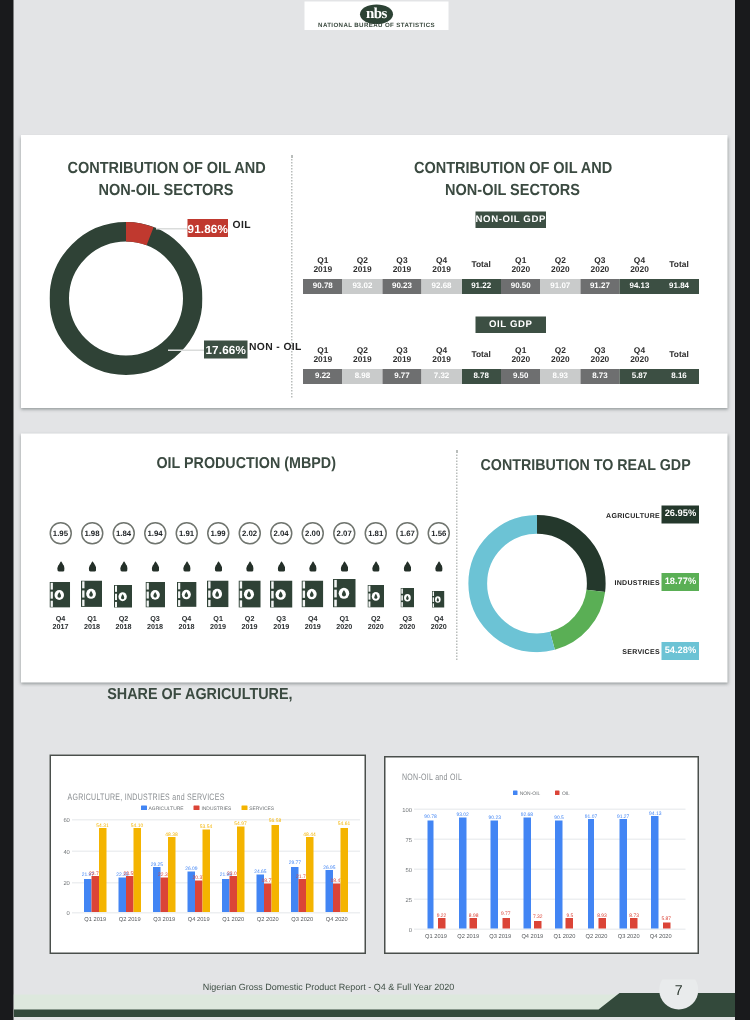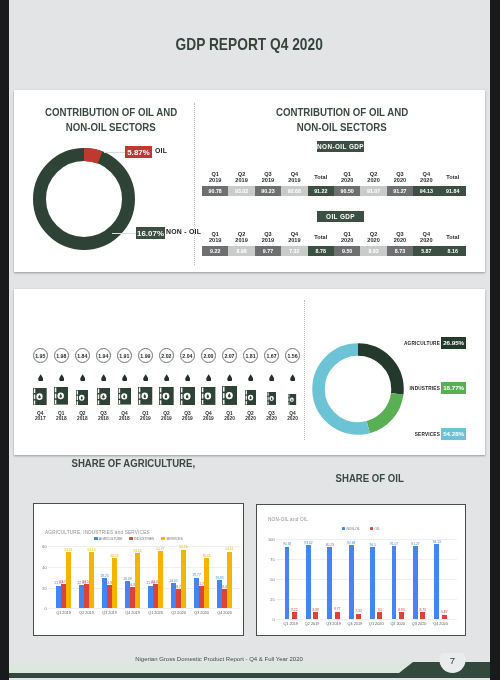--- a/index.html
+++ b/index.html
@@ -92,40 +92,45 @@
   
   .footer-band{position:absolute;left:0;top:653px;}
   .footer-text{position:absolute;left:0;top:656px;width:420px;text-align:center;font-size:6px;color:#3f4f45;}
   .pagenum{position:absolute;left:431px;top:655px;width:25px;font-size:9.5px;color:#2f3b33;text-align:center;}
 
 </style>
 </head>
 <body>
 
 <div class="page">
-  <div class="doc-title"><span>GDP REPORT Q4 2020</span></div>
+  <div class="logo-box">
+    <div class="logo-oval">
+      <span class="logo-oval-text">nbs</span>
+    </div>
+    <div class="logo-cap">NATIONAL BUREAU OF STATISTICS</div>
+  </div>
   <div class="card card1"></div>
   <div class="sec-title s1l">
     <div><span>CONTRIBUTION OF OIL AND</span></div>
     <div><span>NON-OIL SECTORS</span></div>
   </div>
   <div class="sec-title s1r">
     <div><span>CONTRIBUTION OF OIL AND</span></div>
     <div><span>NON-OIL SECTORS</span></div>
   </div>
   <div class="dotted-v d1"></div>
   <svg class="donut1" viewBox="0 0 102 102">
     <circle cx="51" cy="51" r="44.5" fill="none" stroke="#2f4236" stroke-width="13"></circle>
     <circle cx="51" cy="51" r="44.5" fill="none" stroke="#c0392f" stroke-width="13" stroke-dasharray="16.413 279.602" transform="rotate(-90 51 51)"></circle>
   </svg>
   <div class="lead lead-oil"></div>
-  <div class="tag tag-oil">5.87%</div>
+  <div class="tag tag-oil">91.86%</div>
   <div class="tag-name tn-oil">OIL</div>
   <div class="lead lead-nonoil"></div>
-  <div class="tag tag-nonoil">16.07%</div>
+  <div class="tag tag-nonoil">17.66%</div>
   <div class="tag-name tn-nonoil">NON - OIL</div>
   <div class="badge" style="left:308px;top:141px;">NON-OIL GDP</div>
   <div class="thead" style="left:193px;top:171px;width:264px;">
     <div class="th" style="width:26.40px;">Q1<br>2019</div>
     <div class="th" style="width:26.40px;">Q2<br>2019</div>
     <div class="th" style="width:26.40px;">Q3<br>2019</div>
     <div class="th" style="width:26.40px;">Q4<br>2019</div>
     <div class="th th1" style="width:26.40px;">Total</div>
     <div class="th" style="width:26.40px;">Q1<br>2020</div>
     <div class="th" style="width:26.40px;">Q2<br>2020</div>
@@ -164,21 +169,23 @@
     <div class="td dark" style="width:26.40px;">9.77</div>
     <div class="td light" style="width:26.40px;">7.32</div>
     <div class="td green" style="width:26.40px;">8.78</div>
     <div class="td dark" style="width:26.40px;">9.50</div>
     <div class="td light" style="width:26.40px;">8.93</div>
     <div class="td dark" style="width:26.40px;">8.73</div>
     <div class="td green" style="width:26.40px;">5.87</div>
     <div class="td green" style="width:26.40px;">8.16</div>
   </div>
   <div class="card card2"></div>
+  <div class="sec-title s2l"><span>OIL PRODUCTION (MBPD)</span></div>
   <div class="sec-title s2r">
+    <div><span>CONTRIBUTION TO REAL GDP</span></div>
   </div>
   <div class="dotted-v d2"></div>
   <div class="pcircle" style="left:23.70px;top:348px;width:15.2px;height:15.2px;">1.95</div>
   <svg class="pdrop" style="left:28.60px;top:373.6px;" width="5.4" height="7.6" viewBox="0 0 27 38">
     <path d="M13.5 1 C13.5 1 1 18.5 1 25.5 A12.5 12.5 0 0 0 26 25.5 C26 18.5 13.5 1 13.5 1 Z" fill="#243029"></path>
   </svg>
   <svg class="pbarrel" style="left:24.45px;top:387.85px;" width="13.69" height="17.15" viewBox="0 0 100 125" preserveAspectRatio="none">
     <rect x="0" y="0" width="100" height="125" fill="#2f4236"></rect>
     <rect x="5.5" y="4" width="11" height="33" fill="#f4f6f5"></rect>
     <rect x="5.5" y="47" width="11" height="34" fill="#f4f6f5"></rect>
@@ -391,21 +398,20 @@
   <div class="legend-val" style="top:337px;background:#24382c;">26.95%</div>
   <div class="legend-name" style="top:386.2px;">INDUSTRIES</div>
   <div class="legend-val" style="top:382px;background:#5aaf55;">18.77%</div>
   <div class="legend-name" style="top:432.2px;">SERVICES</div>
   <div class="legend-val" style="top:428px;background:#6cc3d5;">54.28%</div>
   <div class="card card3"></div>
   <div class="sec-title s3l">
     <div><span>SHARE OF AGRICULTURE,</span></div>
   </div>
   <div class="sec-title s3r">
-    <div><span>SHARE OF OIL</span></div>
   </div>
   <div class="subcard" style="left:24.2px;top:503.4px;width:210.5px;height:133px;">
     <div class="gtitle" style="left:11.05px;top:23.4px;"><span>AGRICULTURE, INDUSTRIES and SERVICES</span></div>
     <div class="glegend" style="left:0px;top:32.3px;width:208.5px;justify-content:center;gap:7px;">
       <div class="gl-item">
           <span class="gl-sw" style="background:#4285f4"></span>
           <span>AGRICULTURE</span>
         </div>
       <div class="gl-item">
           <span class="gl-sw" style="background:#db4437"></span>

